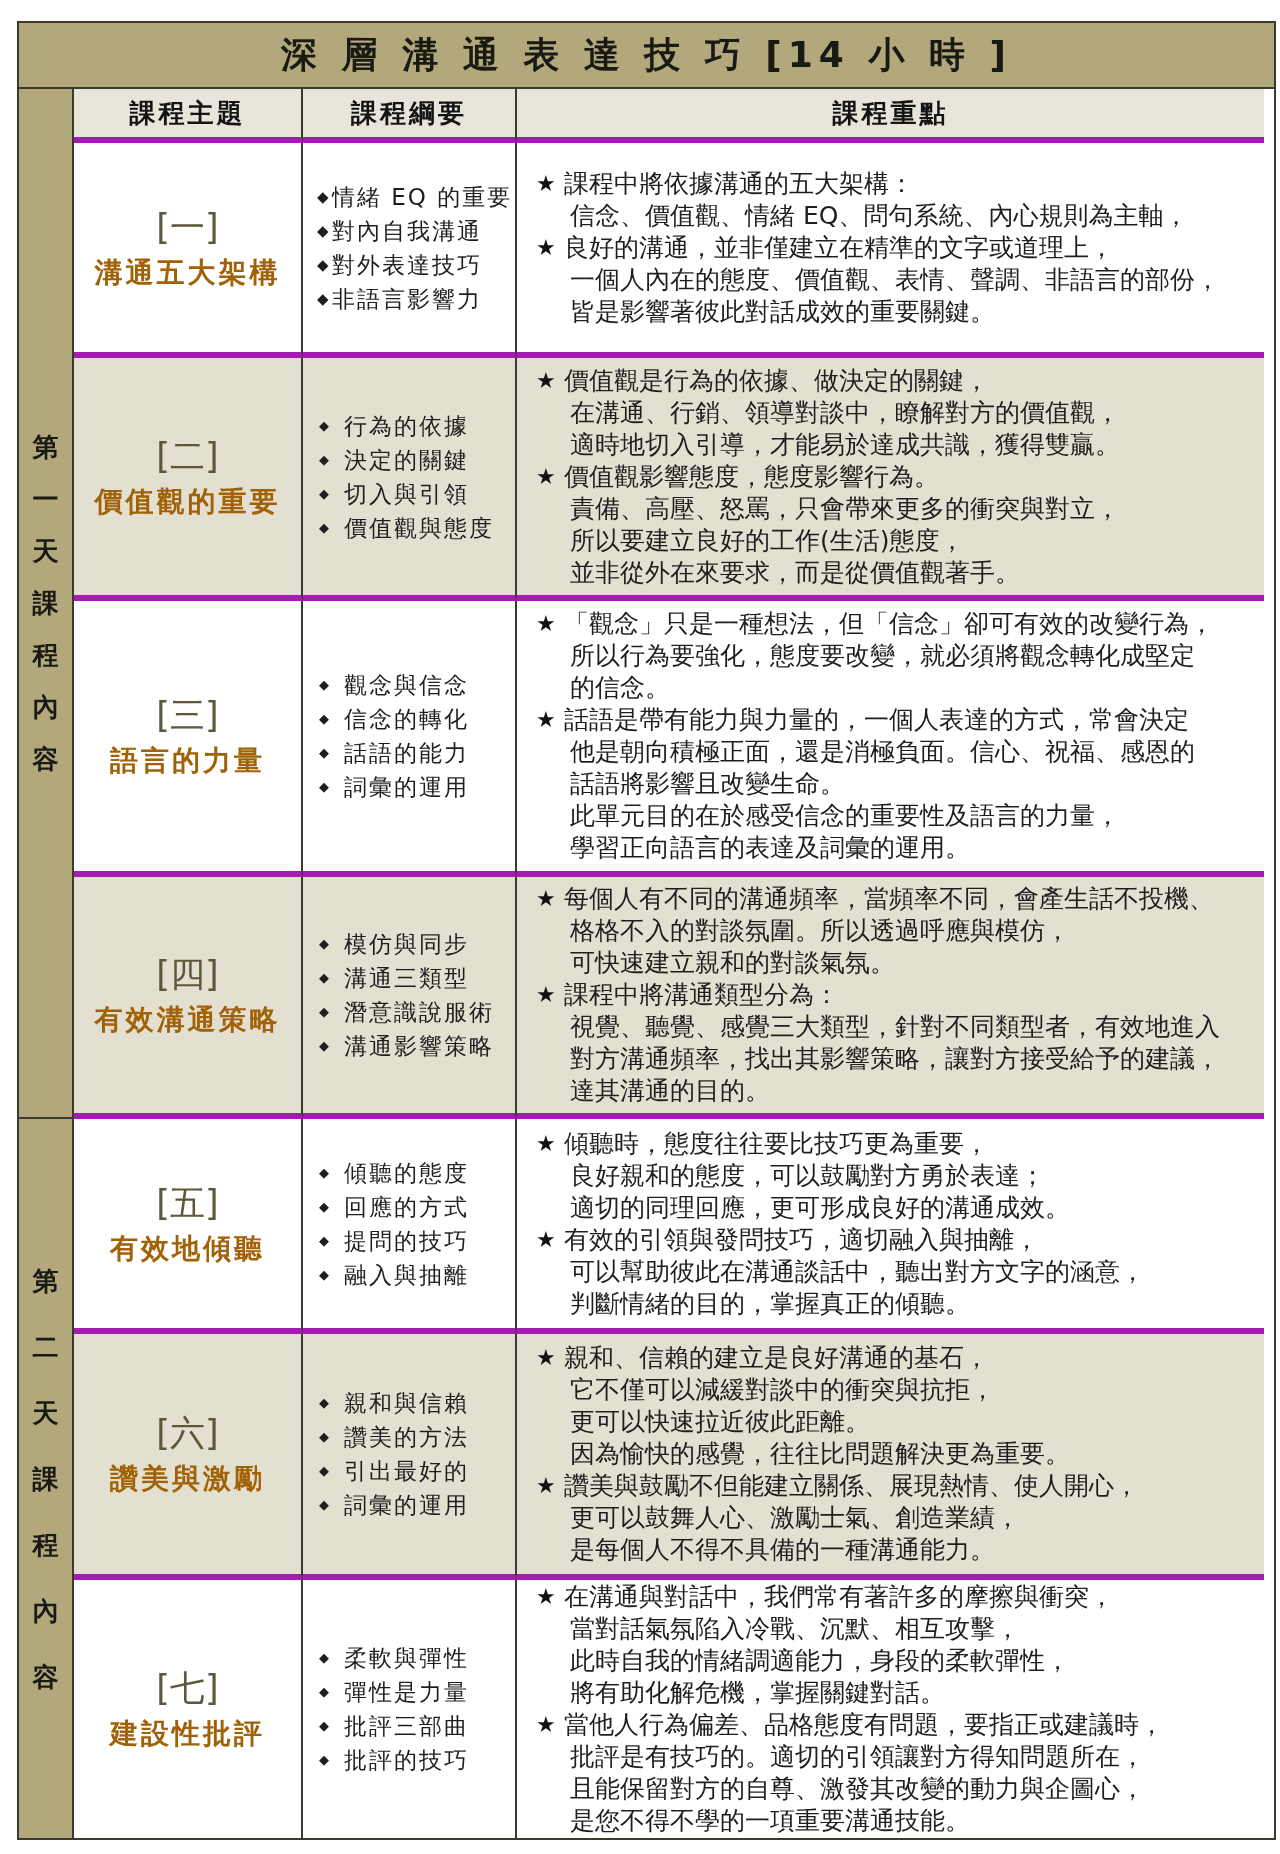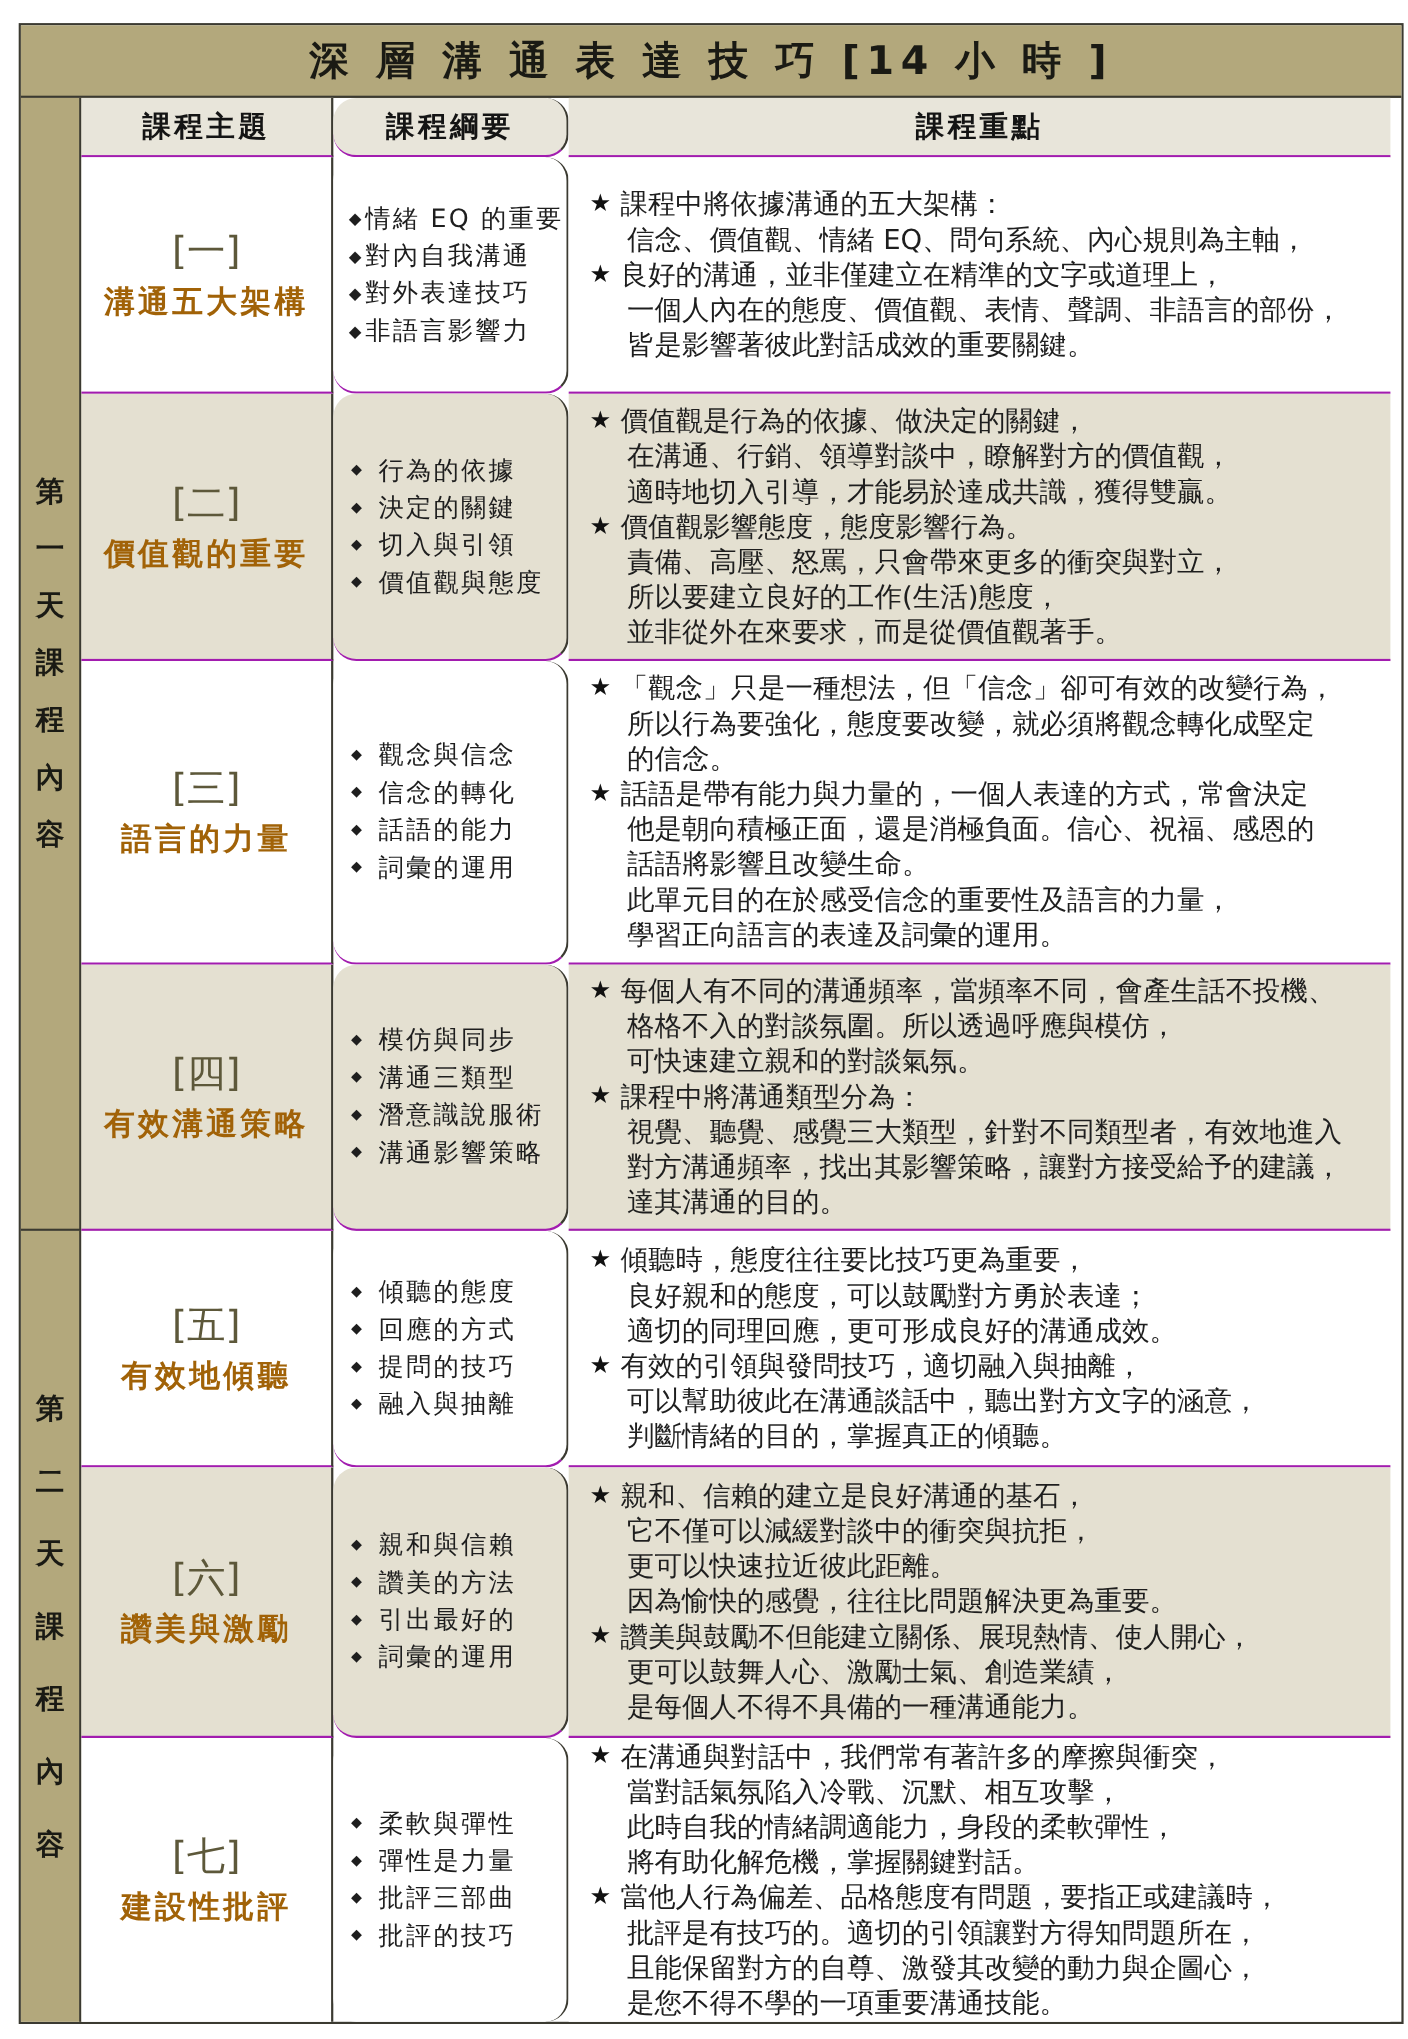--- a/index.html
+++ b/index.html
@@ -29,35 +29,35 @@
   }
   .day1 { grid-row: 1 / 6; border-bottom: 2px solid #3b3a31; }
   .day2 { grid-row: 6 / 9; }
   .day-label {
     width: 28px; font-size: 26px; font-weight: bold; text-align: center; color: #1a1a14;
     word-break: break-all;
   }
   .day1 .day-label { line-height: 52px; }
   .day2 .day-label { line-height: 66px; }
 
-  .cell { box-sizing: border-box; border-bottom: 2px solid #a21caf; }
+  .cell { box-sizing: border-box; border-bottom: 6px solid #a21caf; }
   .cell.last { border-bottom: none; }
   .c-topic, .c-outline { border-right: 2px solid #3b3a31; }
   .hdr {
     background: #e8e5da; display: flex; align-items: center; justify-content: center;
     font-size: 26px; font-weight: bold; letter-spacing: 3px; color: #141414;
   }
   .odd { background: #ffffff; }
   .even { background: #e4e0d1; }
 
   .c-topic { display: flex; flex-direction: column; align-items: center; justify-content: center; }
   .topic-num { font-size: 35px; line-height: 50px; color: #5d583a; }
   .topic-name { font-size: 28px; line-height: 42px; font-weight: bold; letter-spacing: 3px; color: #a16207; white-space: nowrap; }
 
-  .c-outline { display: flex; flex-direction: column; justify-content: center; padding-left: 16px; border-radius: 21px; }
+  .c-outline { display: flex; flex-direction: column; justify-content: center; padding-left: 16px; }
   .o-item { display: flex; align-items: center; font-size: 23px; line-height: 34px; letter-spacing: 2px; white-space: nowrap; color: #1e1e1e; }
   .o-bullet { width: 25px; font-size: 13px; letter-spacing: 0; flex: none; }
   .tight { padding-left: 14px; }
   .tight .o-bullet { width: 15px; font-size: 15px; }
 
   .c-points { display: flex; flex-direction: column; justify-content: center; padding-left: 19px; }
   .point { display: flex; align-items: flex-start; }
   .star { width: 28px; flex: none; font-size: 22px; line-height: 32px; color: #111; }
   .lines { display: flex; flex-direction: column; }
   .line { font-size: 25px; line-height: 32px; white-space: nowrap; color: #1e1e1e; }

